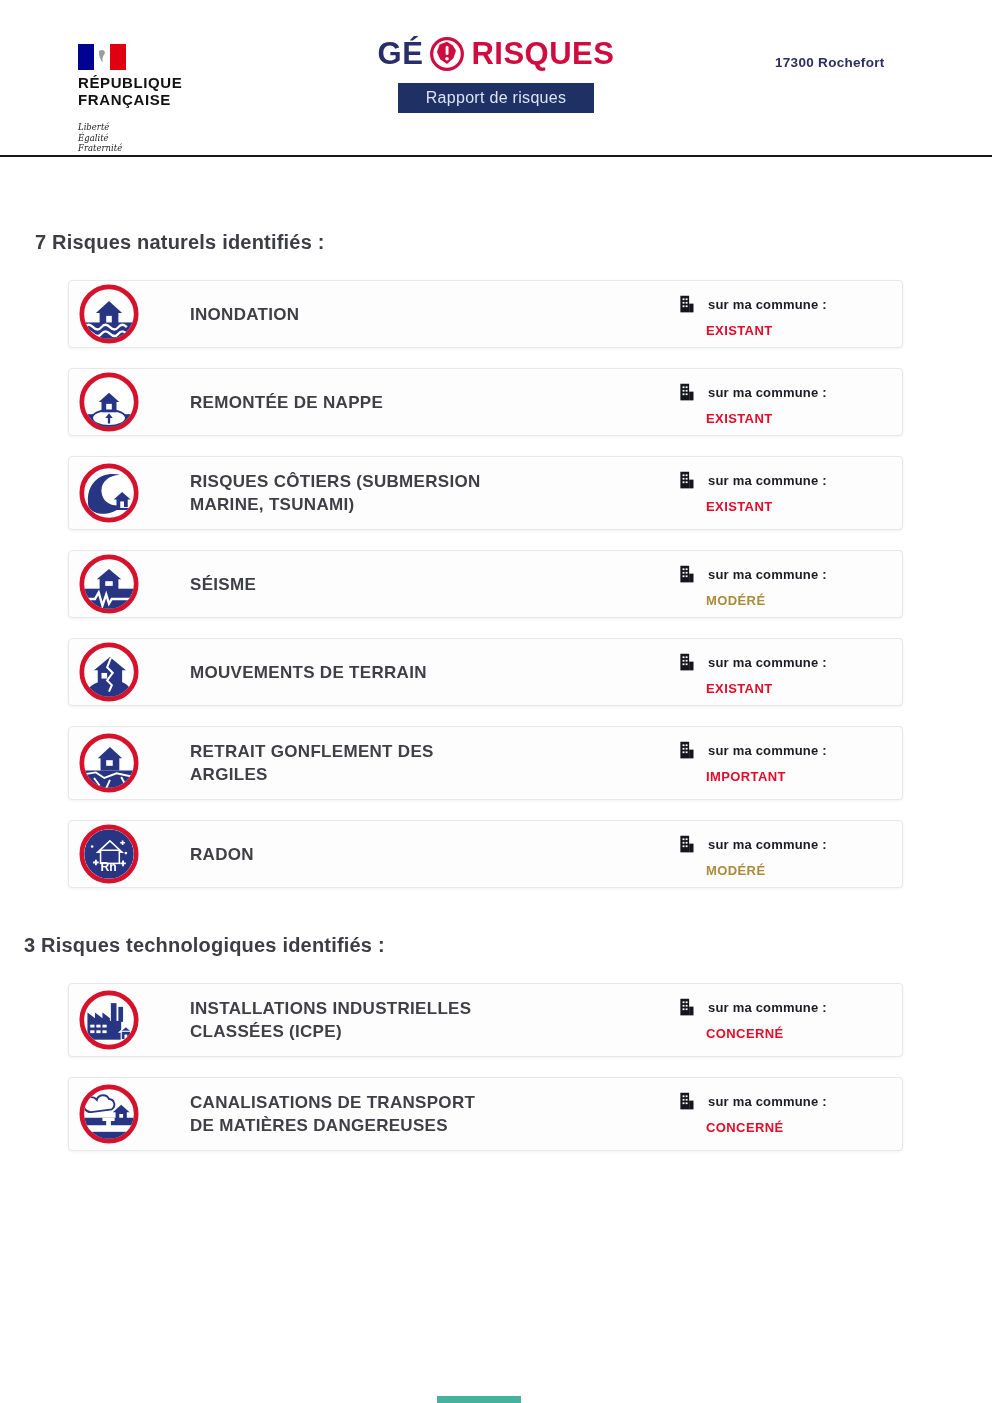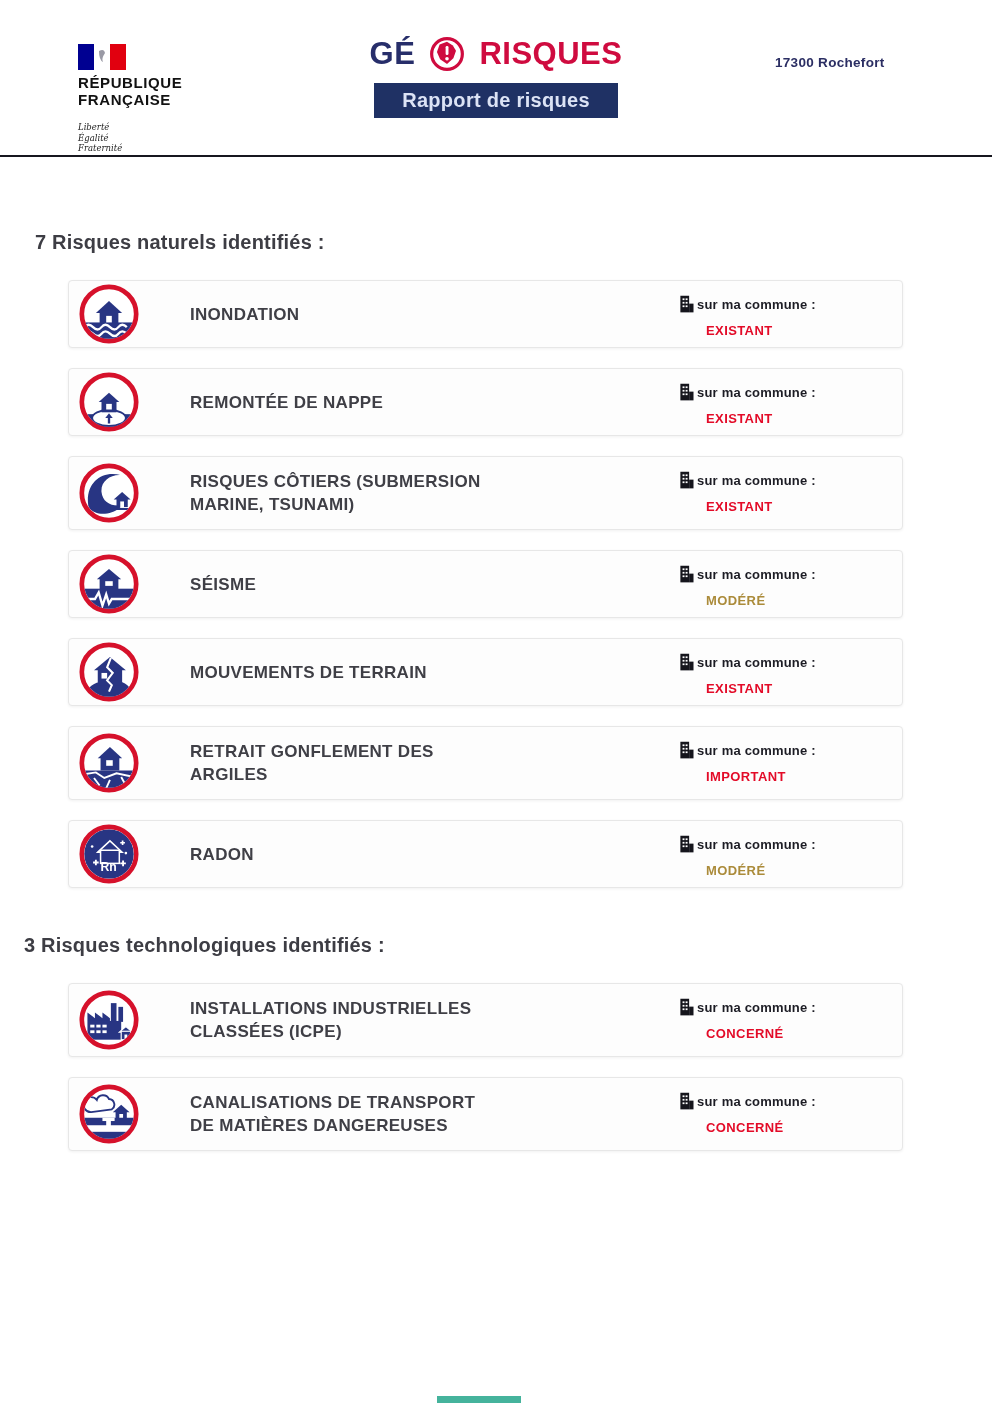--- a/index.html
+++ b/index.html
@@ -7,46 +7,46 @@
     width:992px;height:1403px;background:#ffffff;position:relative;overflow:hidden;
     font-family:"Liberation Sans", sans-serif;
   }
   
   .header{position:relative;height:155px;border-bottom:2px solid #17171f;background:#fff;}
   .gov-block{position:absolute;left:78px;top:44px;}
   .gov-flag{display:block;margin-bottom:4px;}
   .gov-title{font-size:15px;font-weight:800;color:#121212;letter-spacing:.6px;line-height:17px;}
   .gov-motto{margin-top:14px;font-family:"DejaVu Serif", serif;font-style:italic;font-size:8.5px;color:#222;line-height:10.5px;}
   .brand-block{position:absolute;left:50%;top:36px;transform:translateX(-50%);text-align:center;width:300px;}
-  .brand-row{display:flex;align-items:center;justify-content:center;gap:14px;text-align:right;}
+  .brand-row{display:flex;align-items:center;justify-content:center;gap:6px;text-align:right;}
   .brand-prefix{font-size:31px;font-weight:800;color:#272e6a;letter-spacing:.5px;}
   .brand-suffix{font-size:31px;font-weight:800;color:#cf0b3f;letter-spacing:.5px;}
   .brand-badge{display:inline-block;margin-top:11px;background:#1f3164;color:#dce3f5;
-    font-size:20px;font-weight:700;padding:6px 28px;letter-spacing:.3px;}
+    font-size:16px;font-weight:400;padding:6px 28px;letter-spacing:.3px;}
   .commune{position:absolute;left:775px;top:55px;font-size:13.5px;font-weight:800;color:#2b2e63;letter-spacing:.3px;}
   
   .section-title{margin:0 0 0 35px;font-size:20px;font-weight:800;color:#3d3d44;letter-spacing:.2px;}
   .section-title.first{padding-top:74px;}
   .section-title.second{padding-top:26px;margin-left:24px;}
   .cards{margin-top:26px;}
   .card{
     position:relative;width:835px;margin:0 0 20px 68px;height:68px;
     background:#fdfdfd;border:1px solid #e7e7e7;border-radius:4px;
     box-shadow:0 1px 3px rgba(0,0,0,.06);
     display:flex;align-items:center;box-sizing:border-box;padding-left:10px;gap:7px;
   }
   .card.tall{height:74px;}
   .risk-icon{flex:0 0 auto;width:60px;height:60px;display:block;}
   .risk-icon svg{width:60px;height:60px;display:block;}
   .risk-label{
     font-size:17px;font-weight:700;color:#3f3f46;letter-spacing:.3px;
     line-height:23px;white-space:pre-line;max-width:430px;margin-left:44px;
   }
   .commune-box{position:absolute;left:607px;top:13px;}
-  .commune-row{display:flex;align-items:center;gap:0;}
+  .commune-row{display:flex;align-items:center;gap:11px;}
   .bld-svg{width:21px;height:21px;display:block;}
   .commune-label{font-size:13px;font-weight:700;color:#1c1c24;letter-spacing:.2px;}
   .status{margin:8px 0 0 30px;font-size:13px;font-weight:800;letter-spacing:.4px;}
   
   .footer-accent{position:absolute;left:437px;bottom:0;width:84px;height:7px;background:#45b39c;}
 </style>
 </head>
 <body>
 
 <svg width="0" height="0" style="position:absolute">

